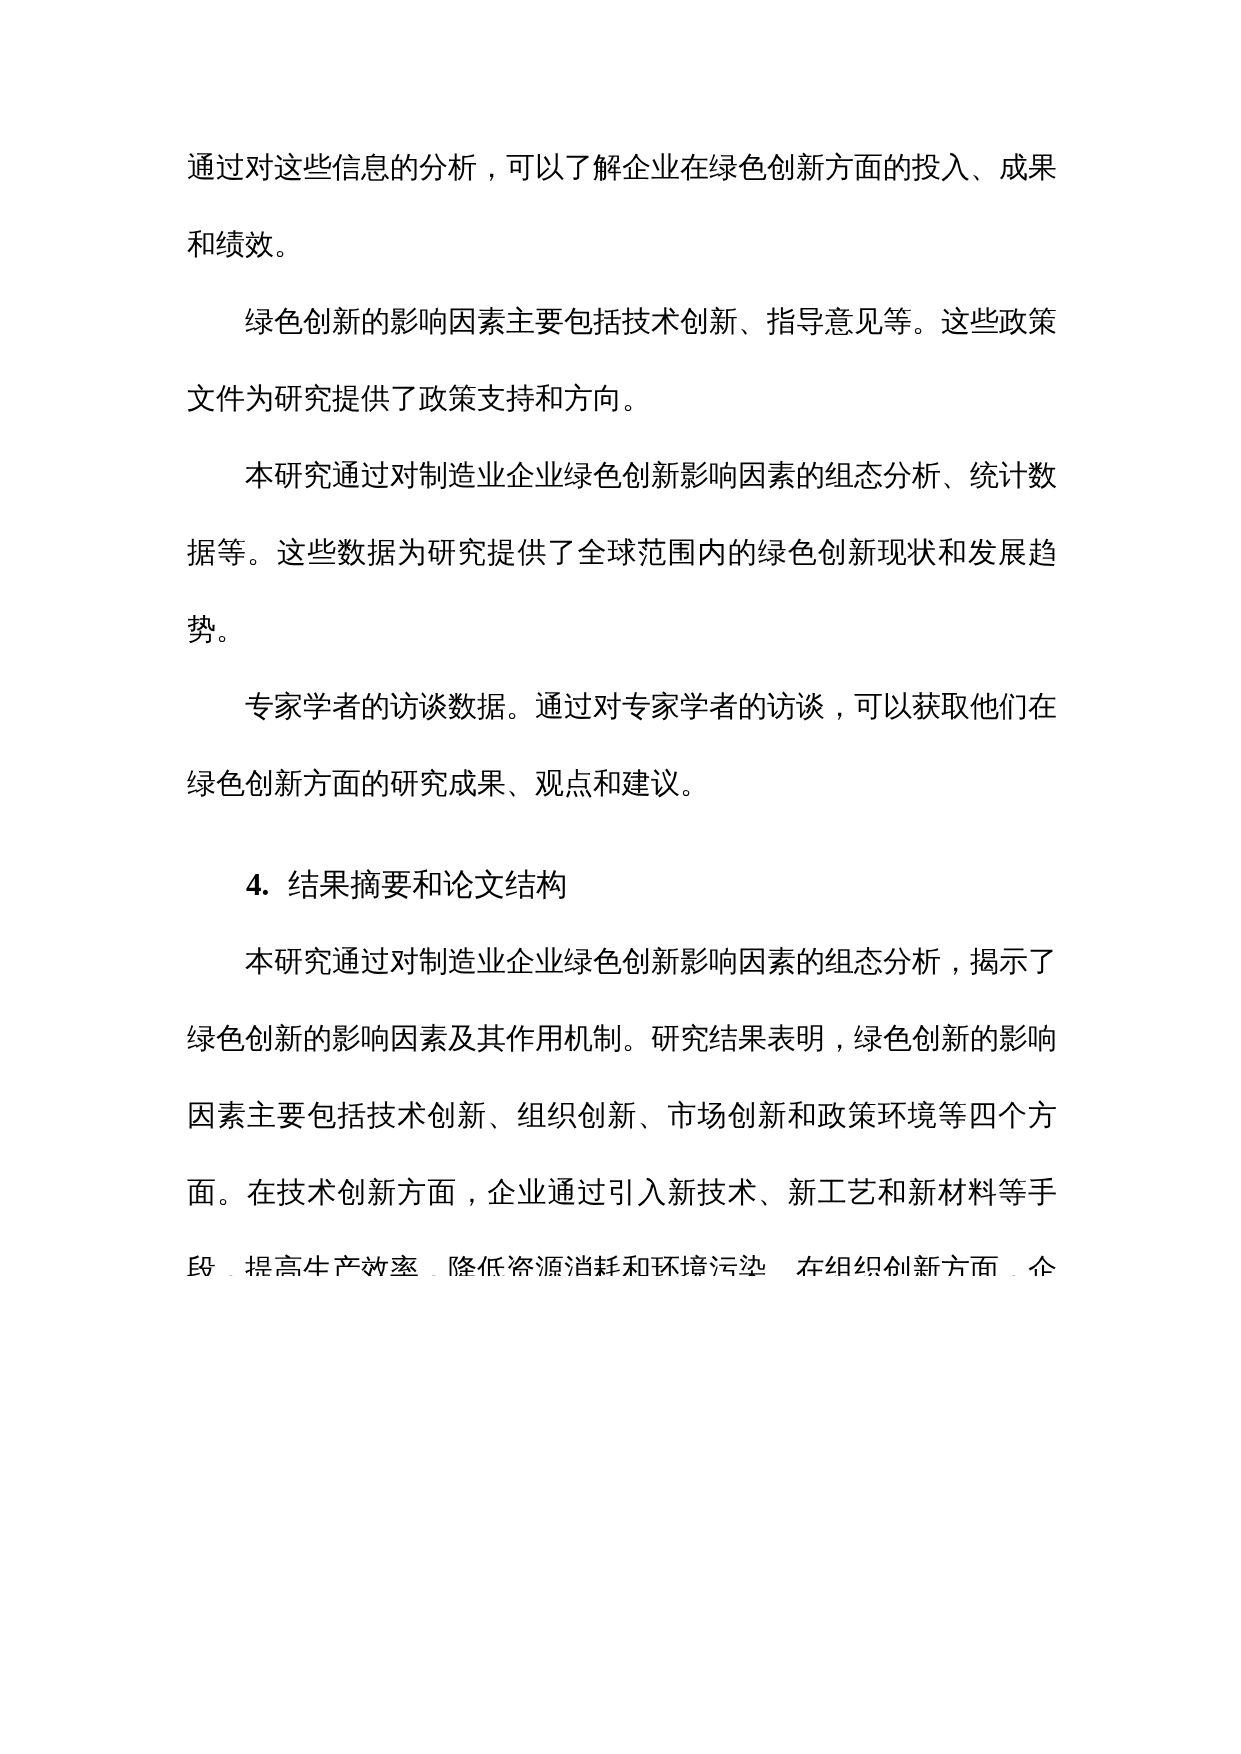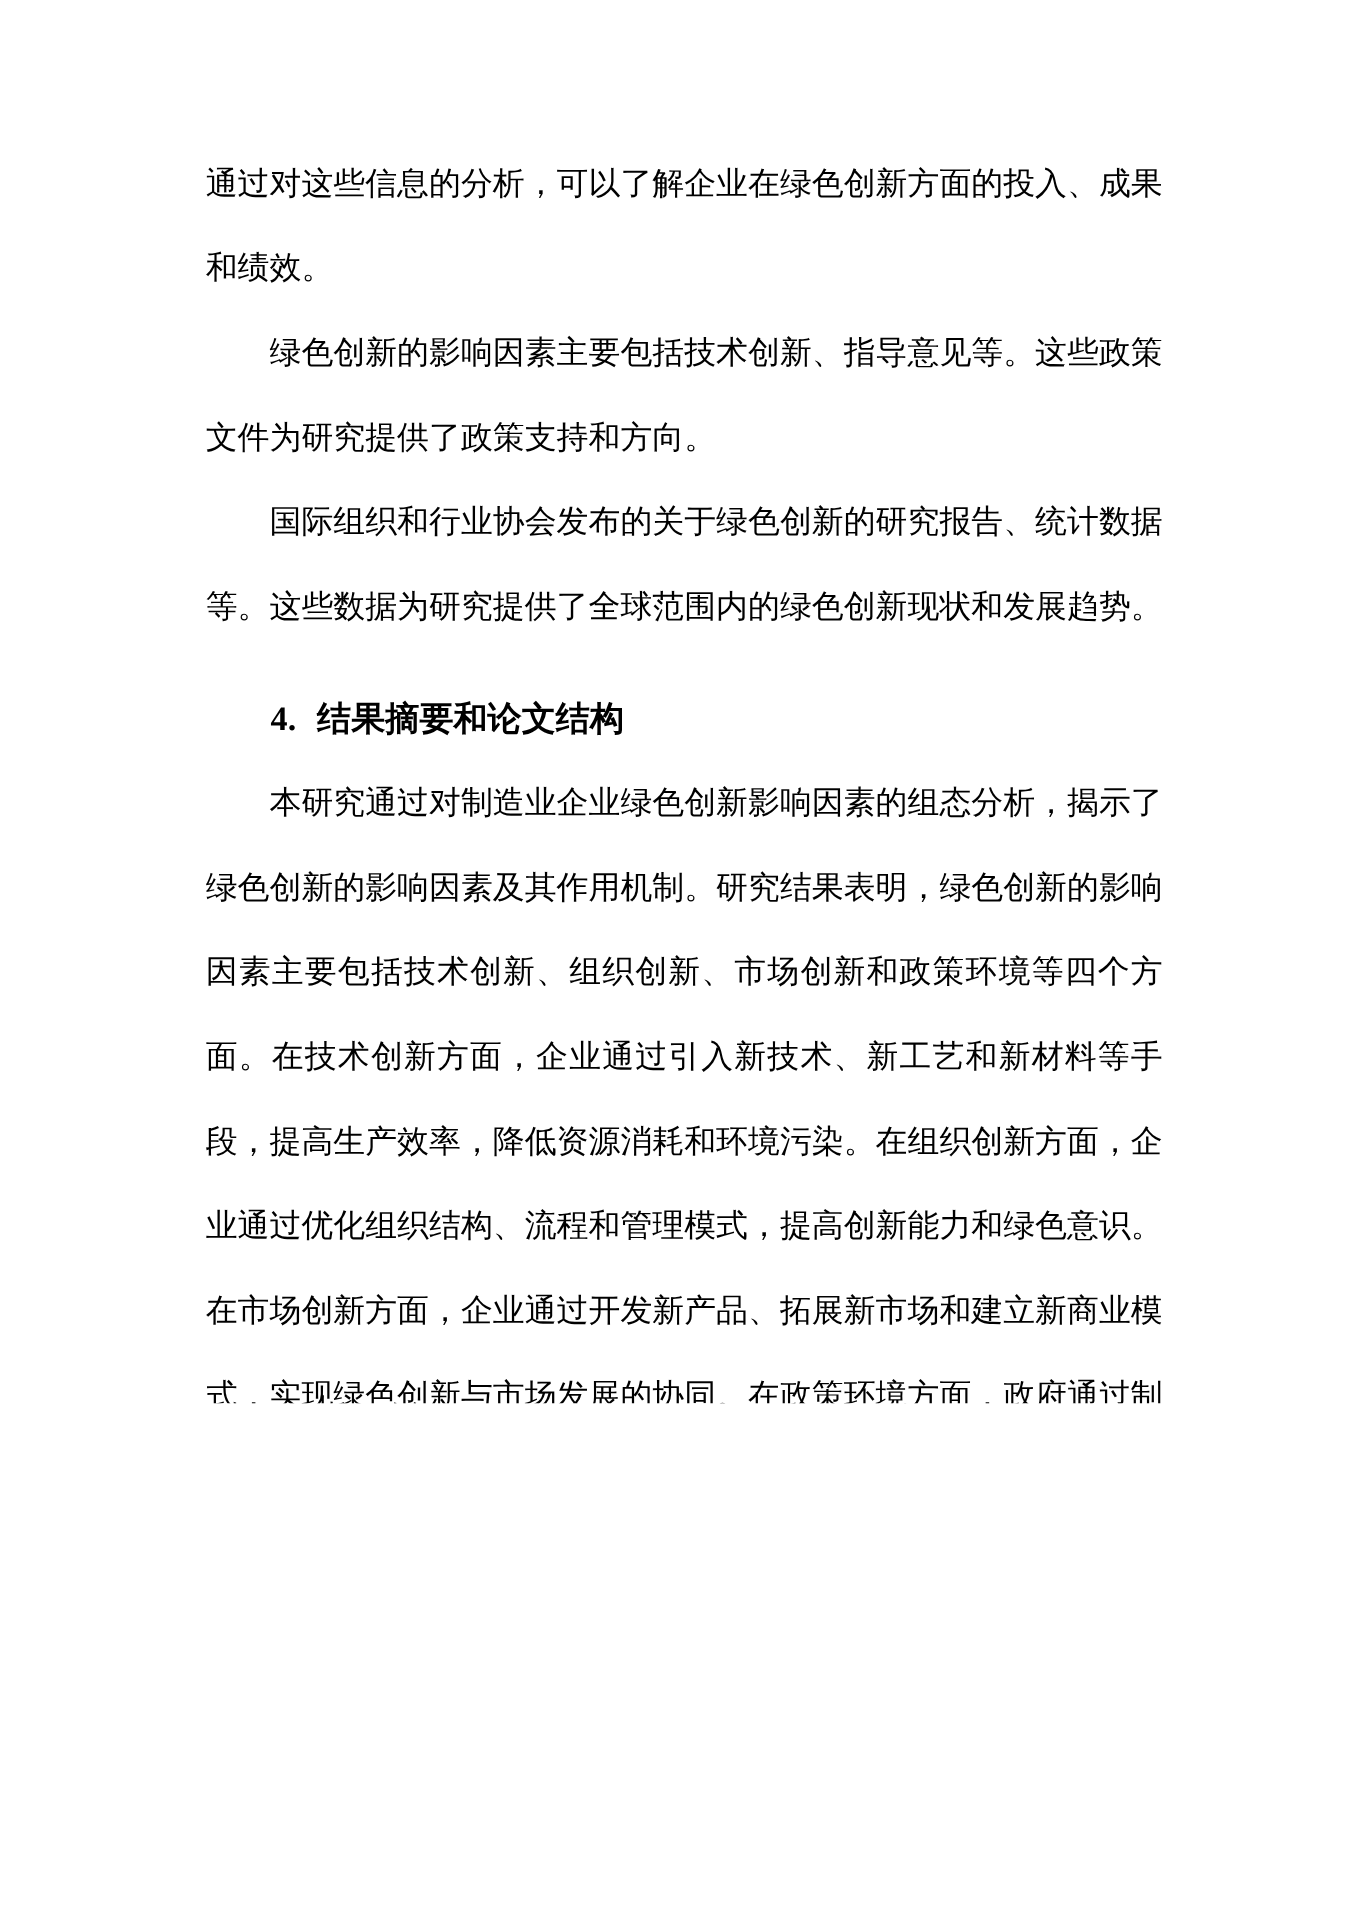--- a/index.html
+++ b/index.html
@@ -44,28 +44,29 @@
     text-align: left;
   }
   .heading .hnum {
     display: inline-block;
     margin-right: 19px;
     font-family: "Liberation Serif", serif;
     font-weight: bold;
   }
   .heading .htext {
     font-family: "Liberation Sans", sans-serif;
-    font-weight: bold;
+    font-weight: normal;
     text-align: center;
   }
 </style>
 </head>
 <body>
 
 <div class="page">
   <div class="content" id="content">
       <p class="para">通过对这些信息的分析，可以了解企业在绿色创新方面的投入、成果和绩效。</p>
       <p class="para indent">绿色创新的影响因素主要包括技术创新、指导意见等。这些政策文件为研究提供了政策支持和方向。</p>
-      <p class="para indent">国际组织和行业协会发布的关于绿色创新的研究报告、统计数据等。这些数据为研究提供了全球范围内的绿色创新现状和发展趋势。</p>
+      <p class="para indent">本研究通过对制造业企业绿色创新影响因素的组态分析、统计数据等。这些数据为研究提供了全球范围内的绿色创新现状和发展趋势。</p>
+      <p class="para indent">专家学者的访谈数据。通过对专家学者的访谈，可以获取他们在绿色创新方面的研究成果、观点和建议。</p>
       <h2 class="heading"><span class="hnum">4.</span><span class="htext">结果摘要和论文结构</span></h2>
       <p class="para indent">本研究通过对制造业企业绿色创新影响因素的组态分析，揭示了绿色创新的影响因素及其作用机制。研究结果表明，绿色创新的影响因素主要包括技术创新、组织创新、市场创新和政策环境等四个方面。在技术创新方面，企业通过引入新技术、新工艺和新材料等手段，提高生产效率，降低资源消耗和环境污染。在组织创新方面，企业通过优化组织结构、流程和管理模式，提高创新能力和绿色意识。在市场创新方面，企业通过开发新产品、拓展新市场和建立新商业模式，实现绿色创新与市场发展的协同。在政策环境方面，政府通过制定绿色政策、法规和标准，为企业提供绿色创新的政策支持和市场准入条件。</p>
     </div>
 </div>
 
 </body></html>

